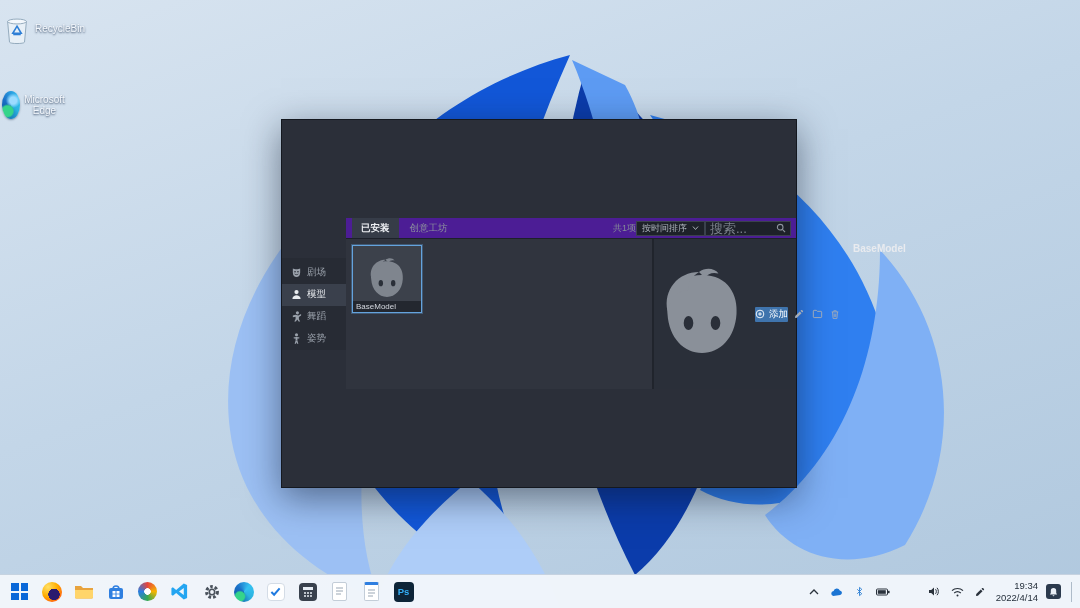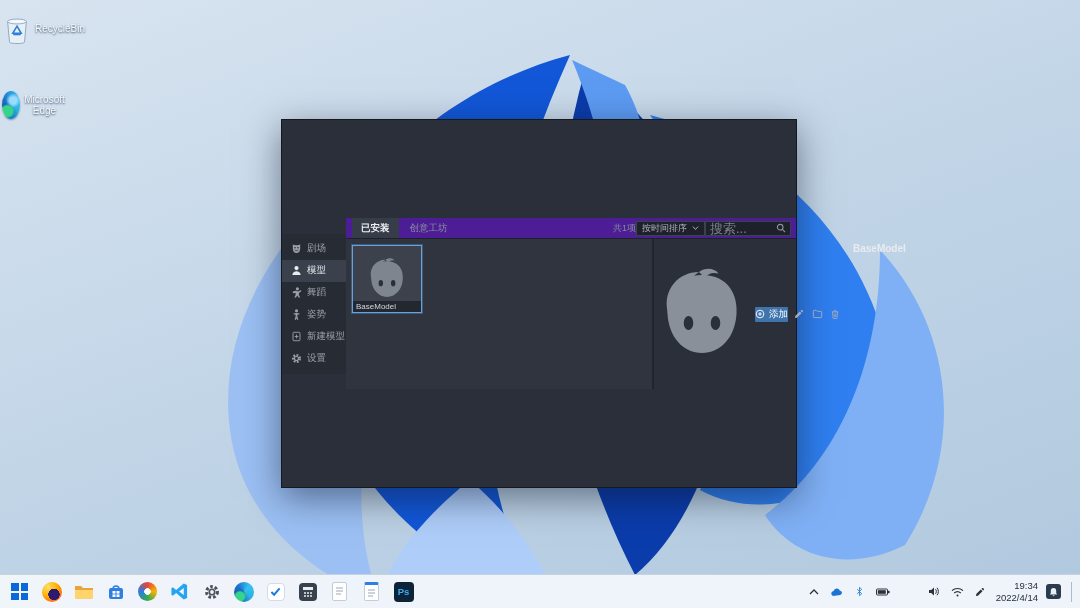--- a/index.html
+++ b/index.html
@@ -156,37 +156,20 @@
       <div class="side-item">
         <svg width="11" height="11" viewBox="0 0 12 12" fill="currentColor">
           <circle cx="6" cy="1.9" r="1.7"></circle>
           <rect x="5" y="4.2" width="2" height="4"></rect>
           <rect x="2.8" y="4.7" width="6.4" height="1.2" rx=".6"></rect>
           <path d="M5 8.2 L4 11.6 H5.4 L6 9.7 L6.6 11.6 H8 L7 8.2 Z"></path>
         </svg>
         <span>姿势</span>
       </div>
       <div class="side-spacer"></div>
-      <div class="side-bottom">
-        <div class="side-item">
-          <svg width="11" height="11" viewBox="0 0 12 12" fill="none" stroke="currentColor" stroke-width="1">
-            <rect x="2.2" y="1.4" width="7.6" height="9.2" rx="1"></rect>
-            <line x1="6" y1="4" x2="6" y2="8"></line>
-              <line x1="4" y1="6" x2="8" y2="6"></line>
-          </svg>
-          <span>新建模型</span>
-        </div>
-        <div class="side-item">
-          <svg width="11" height="11" viewBox="0 0 12 12" fill="none" stroke="currentColor">
-            <circle cx="6" cy="6" r="3.7" stroke-width="2.4" stroke-dasharray="1.9 1.5"></circle>
-            <circle cx="6" cy="6" r="2.2" stroke-width="1.2"></circle>
-          </svg>
-          <span>设置</span>
-        </div>
-      </div>
     </div>
 
     <div class="main">
       <div class="tabbar">
         <div class="tab active">已安装</div>
         <div class="tab">创意工坊</div>
         <div class="tab-right">
           <span class="count-label">共1项</span>
           <div class="sort-select">
             <span>按时间排序</span>

